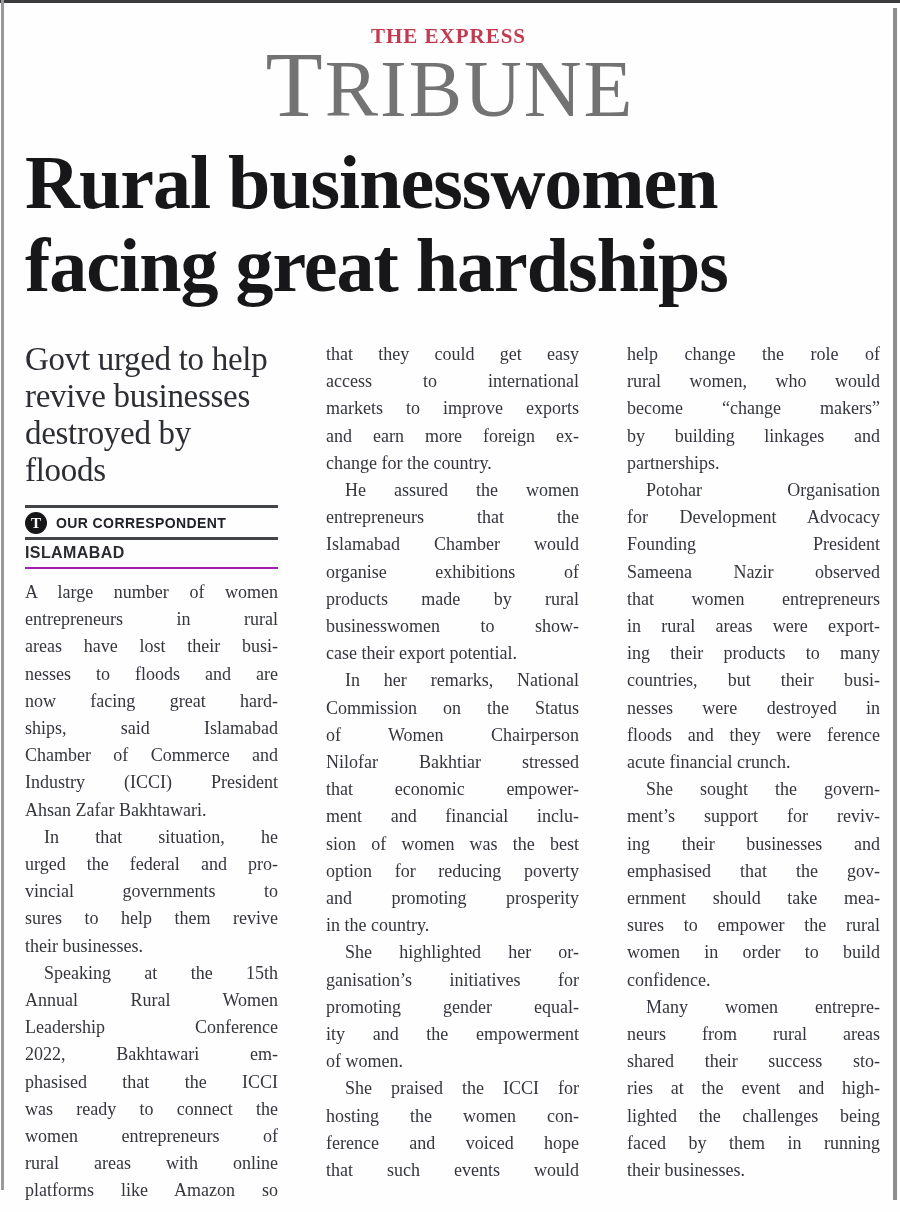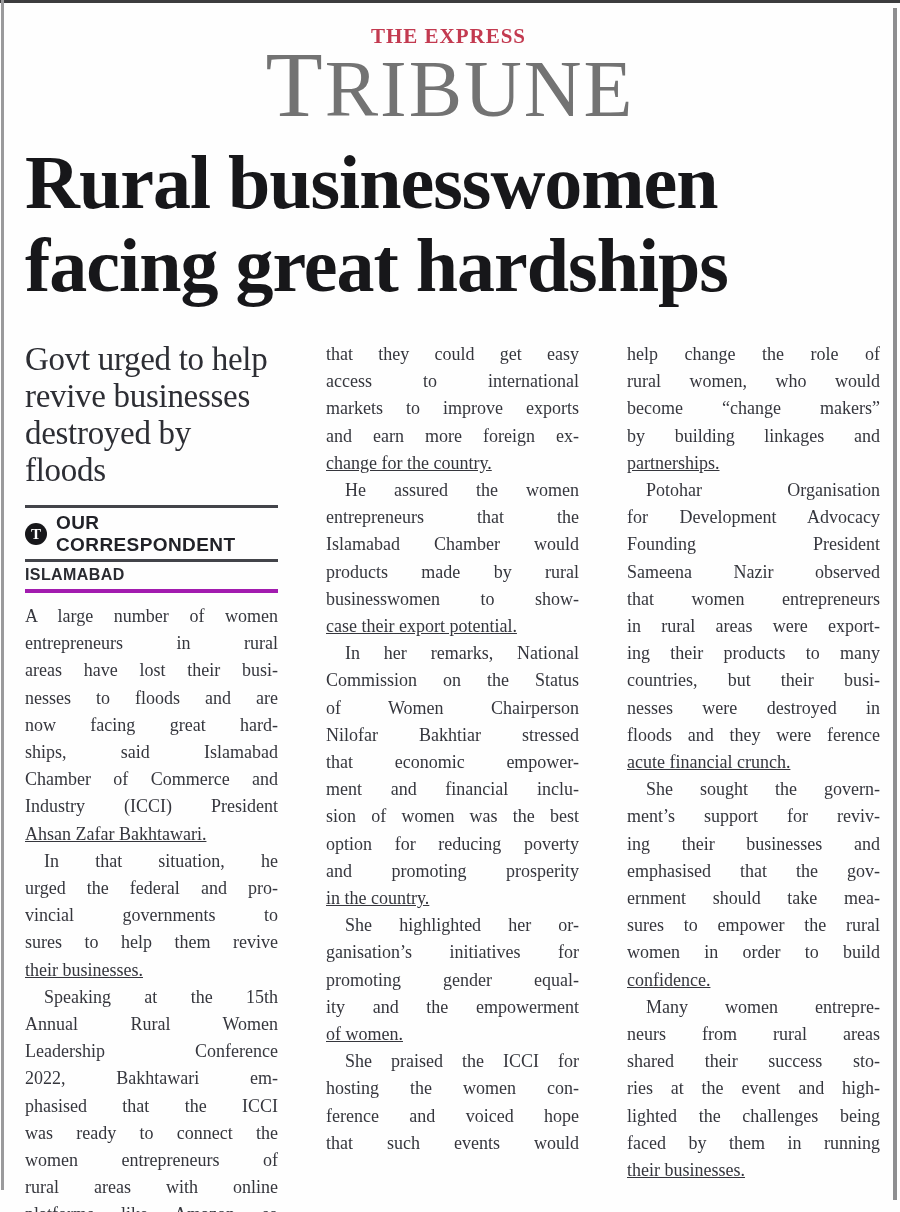--- a/index.html
+++ b/index.html
@@ -72,36 +72,36 @@
   }
   .byline-icon {
     width: 22px; height: 22px; border-radius: 50%;
     background: #17171a; color: #ffffff;
     display: flex; align-items: center; justify-content: center;
     font-size: 15px; font-weight: bold;
     flex: 0 0 auto;
   }
   .byline-author {
     font-family: "Liberation Sans", sans-serif;
-    font-weight: bold; font-size: 19px; letter-spacing: 0.4px;
+    font-weight: bold; font-size: 14px; letter-spacing: 0.4px;
     color: #212228;
   }
   .byline-location {
     font-family: "Liberation Sans", sans-serif;
     font-weight: bold; font-size: 16px; letter-spacing: 0.4px;
     color: #2a2b31;
     padding: 4px 0 5px 0;
-    border-bottom: 4px solid #a21caf;
+    border-bottom: 2px solid #a21caf;
   }
 
   
   .colbody { font-size: 18px; line-height: 27.2px; color: #35363d; }
   .para { margin: 0; }
   .line { text-align: justify; text-align-last: justify; white-space: nowrap; overflow: hidden; }
-  .line.para-end { text-align-last: auto; text-decoration: underline; }
+  .line.para-end { text-align-last: auto; }
   .para.indent .line:first-child { text-indent: 19px; }
 </style>
 </head>
 <body>
 
 <div class="border-top"></div>
 <div class="border-left"></div>
 <div class="border-right"></div>
 
 <header class="masthead">
@@ -168,20 +168,21 @@
           <div class="line">that they could get easy</div>
           <div class="line">access to international</div>
           <div class="line">markets to improve exports</div>
           <div class="line">and earn more foreign ex-</div>
           <div class="line para-end">change for the country.</div>
         </div>
         <div class="para indent">
           <div class="line">He assured the women</div>
           <div class="line">entrepreneurs that the</div>
           <div class="line">Islamabad Chamber would</div>
+          <div class="line">organise exhibitions of</div>
           <div class="line">products made by rural</div>
           <div class="line">businesswomen to show-</div>
           <div class="line para-end">case their export potential.</div>
         </div>
         <div class="para indent">
           <div class="line">In her remarks, National</div>
           <div class="line">Commission on the Status</div>
           <div class="line">of Women Chairperson</div>
           <div class="line">Nilofar Bakhtiar stressed</div>
           <div class="line">that economic empower-</div>

